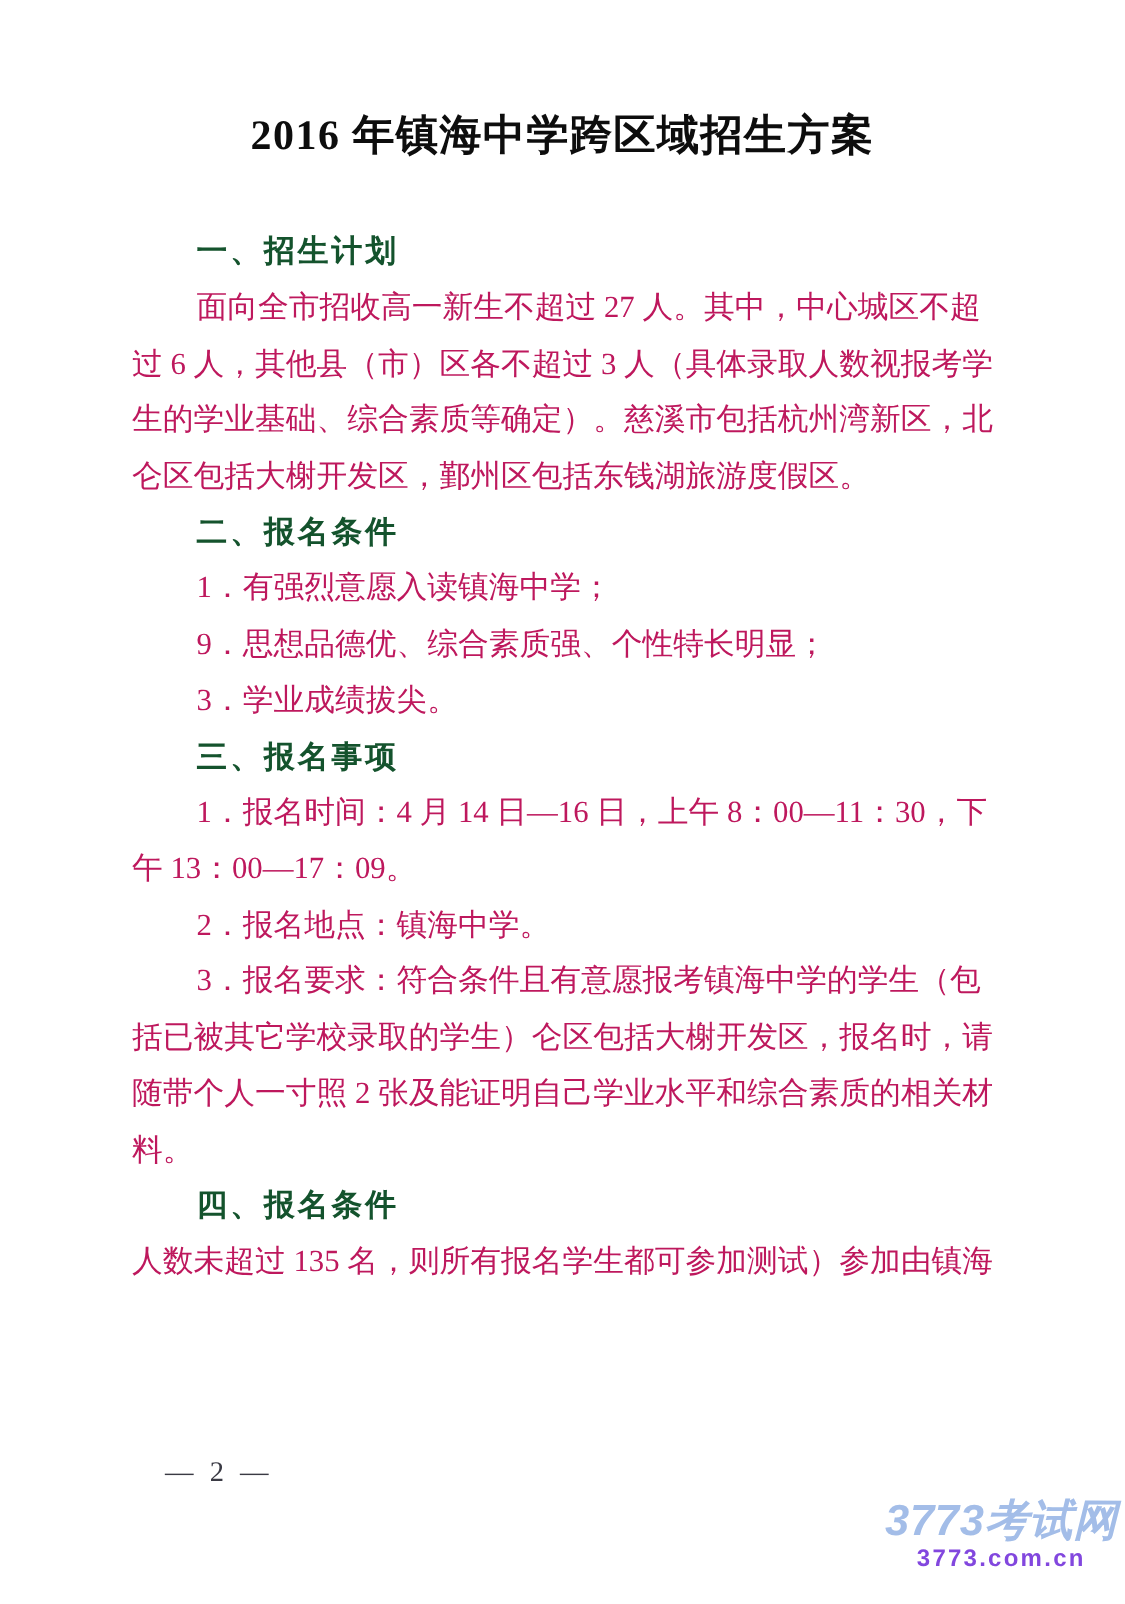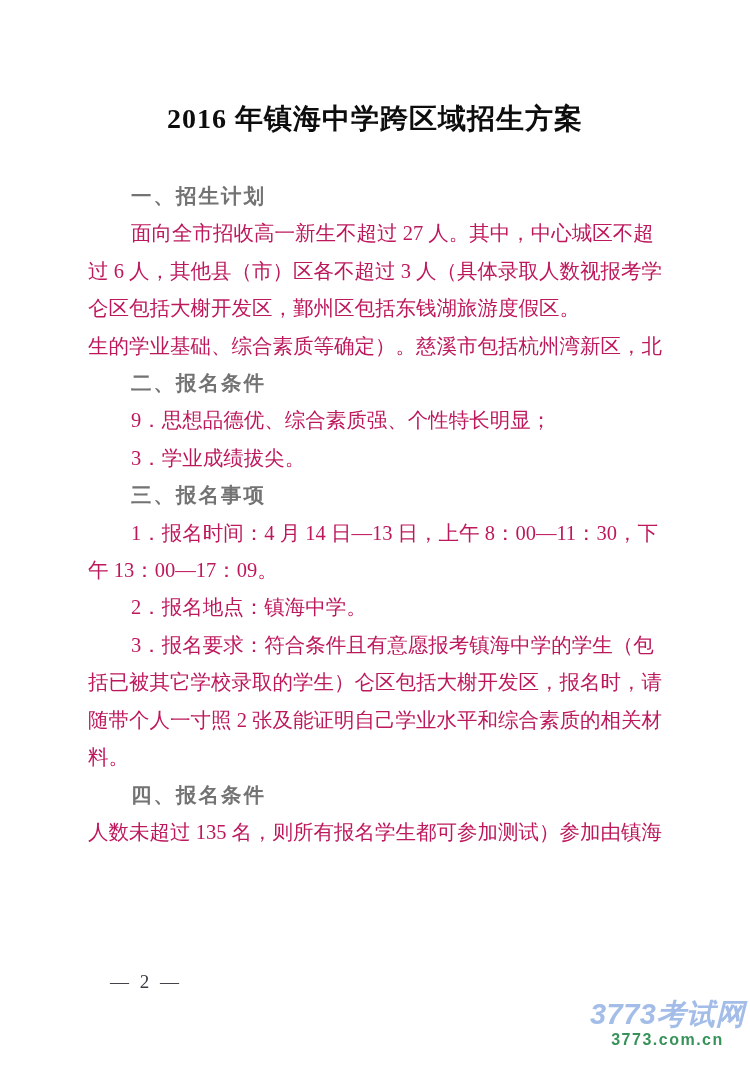--- a/index.html
+++ b/index.html
@@ -11,21 +11,21 @@
     position: relative;
     width: 750px;
     height: 1069px;
     background: #ffffff;
     overflow: hidden;
     font-family: "Liberation Serif", "DejaVu Serif", serif;
     color: #262626;
   }
   .doc-title {
     margin: 0;
-    padding-top: 96px;
+    padding-top: 68px;
     text-align: center;
     font-size: 28px;
     line-height: 46px;
     font-weight: bold;
     color: #0d0d0d;
     letter-spacing: 1px;
   }
   .doc-body {
     margin: 36px 88px 0 88px;
   }
@@ -35,21 +35,21 @@
     white-space: nowrap;
     text-align: left;
     color: #be185d;
   }
   .line.first,
   .line.heading {
     text-indent: 43px;
   }
   .line.heading {
     font-weight: bold;
-    color: #737373;
+    color: #14532d;
     letter-spacing: 2px;
   }
   .page-number {
     position: absolute;
     left: 110px;
     top: 971px;
     font-size: 19px;
     letter-spacing: 3px;
     color: #3a3a44;
   }
@@ -81,37 +81,38 @@
 <body>
 
 <div class="page">
 
   <h1 class="doc-title">2016 年镇海中学跨区域招生方案</h1>
 
   <div class="doc-body">
     <div class="line heading">一、招生计划</div>
     <div class="line first">面向全市招收高一新生不超过 27 人。其中，中心城区不超</div>
     <div class="line cont">过 6 人，其他县（市）区各不超过 3 人（具体录取人数视报考学</div>
+    <div class="line cont">生的学业基础、综合素质等确定）。慈溪市包括杭州湾新区，北</div>
     <div class="line cont">仑区包括大榭开发区，鄞州区包括东钱湖旅游度假区。</div>
-    <div class="line cont">生的学业基础、综合素质等确定）。慈溪市包括杭州湾新区，北</div>
     <div class="line heading">二、报名条件</div>
+    <div class="line first">1．有强烈意愿入读镇海中学；</div>
     <div class="line first">9．思想品德优、综合素质强、个性特长明显；</div>
     <div class="line first">3．学业成绩拔尖。</div>
     <div class="line heading">三、报名事项</div>
-    <div class="line first">1．报名时间：4 月 14 日—13 日，上午 8：00—11：30，下</div>
+    <div class="line first">1．报名时间：4 月 14 日—16 日，上午 8：00—11：30，下</div>
     <div class="line cont">午 13：00—17：09。</div>
     <div class="line first">2．报名地点：镇海中学。</div>
     <div class="line first">3．报名要求：符合条件且有意愿报考镇海中学的学生（包</div>
     <div class="line cont">括已被其它学校录取的学生）仑区包括大榭开发区，报名时，请</div>
     <div class="line cont">随带个人一寸照 2 张及能证明自己学业水平和综合素质的相关材</div>
     <div class="line cont">料。</div>
     <div class="line heading">四、报名条件</div>
     <div class="line cont">人数未超过 135 名，则所有报名学生都可参加测试）参加由镇海</div>
   </div>
 
   <div class="page-number">— 2 —</div>
 
   <div class="watermark">
     <span class="wm-name" style="color: rgb(147, 178, 228); text-align: center;">3773考试网</span>
-    <span class="wm-url" style="color: #15803d;">3773.com.cn</span>
+    <span class="wm-url" style="color: #6d28d9;">3773.com.cn</span>
   </div>
 
 </div>
 
 </body></html>

